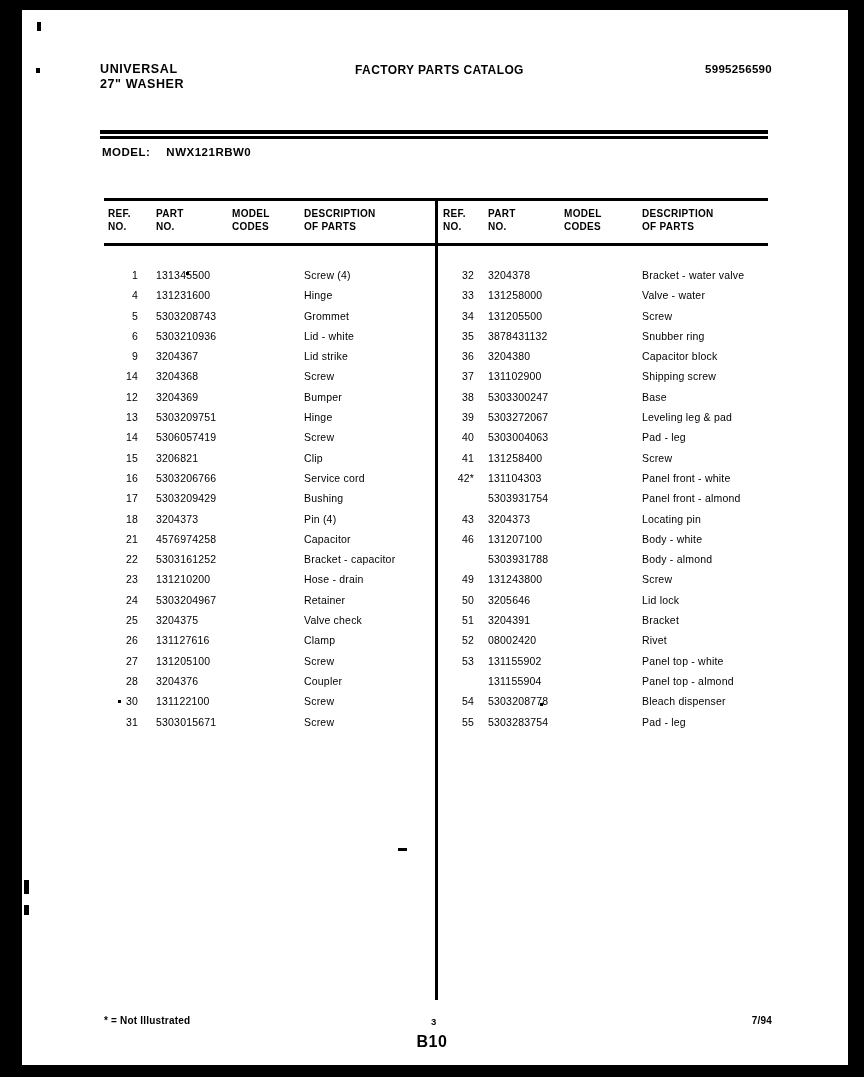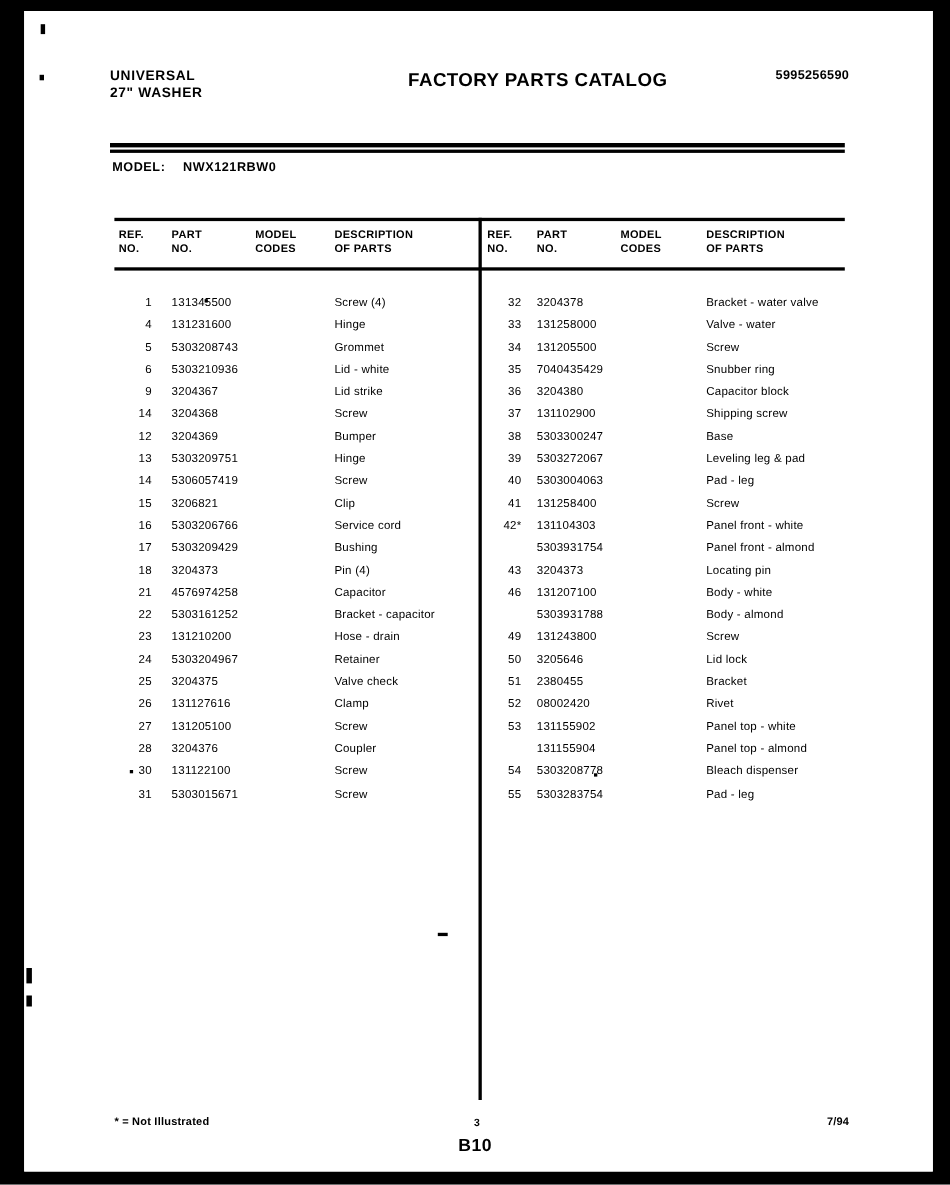--- a/index.html
+++ b/index.html
@@ -62,25 +62,24 @@
     left: 0; top: 0;
     font-size: 12.5px;
     font-weight: bold;
     letter-spacing: 0.6px;
     line-height: 15px;
   }
   .brand div { white-space: nowrap; }
   .catalog-title {
     position: absolute;
     left: 255px; top: 1px;
-    font-size: 17px;
+    font-size: 12px;
     font-weight: bold;
     letter-spacing: 0.4px;
     white-space: nowrap;
-    margin-left: 16px;
   }
   .catalog-number {
     position: absolute;
     right: 0; top: 1px;
     font-size: 11.5px;
     font-weight: bold;
     letter-spacing: 0.3px;
     white-space: nowrap;
   }
 
@@ -442,21 +441,21 @@
           <span class="c-desc">Valve - water</span>
         </div>
         <div class="row">
           <span class="c-ref">34</span>
           <span class="c-part">131205500</span>
           <span class="c-mod"></span>
           <span class="c-desc">Screw</span>
         </div>
         <div class="row">
           <span class="c-ref">35</span>
-          <span class="c-part">7040435429</span>
+          <span class="c-part">3878431132</span>
           <span class="c-mod"></span>
           <span class="c-desc">Snubber ring</span>
         </div>
         <div class="row">
           <span class="c-ref">36</span>
           <span class="c-part">3204380</span>
           <span class="c-mod"></span>
           <span class="c-desc">Capacitor block</span>
         </div>
         <div class="row">
@@ -526,21 +525,21 @@
           <span class="c-desc">Screw</span>
         </div>
         <div class="row">
           <span class="c-ref">50</span>
           <span class="c-part">3205646</span>
           <span class="c-mod"></span>
           <span class="c-desc">Lid lock</span>
         </div>
         <div class="row">
           <span class="c-ref">51</span>
-          <span class="c-part">2380455</span>
+          <span class="c-part">3204391</span>
           <span class="c-mod"></span>
           <span class="c-desc">Bracket</span>
         </div>
         <div class="row">
           <span class="c-ref">52</span>
           <span class="c-part">08002420</span>
           <span class="c-mod"></span>
           <span class="c-desc">Rivet</span>
         </div>
         <div class="row">

